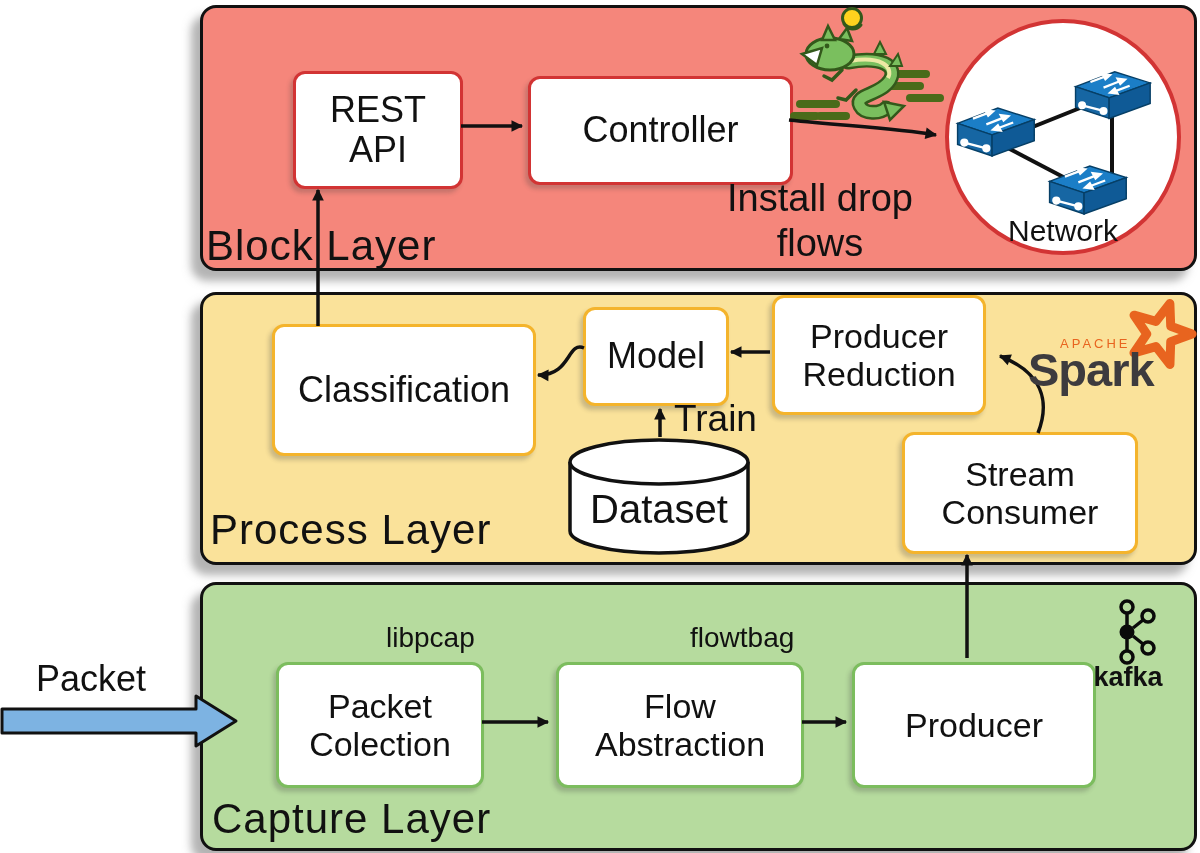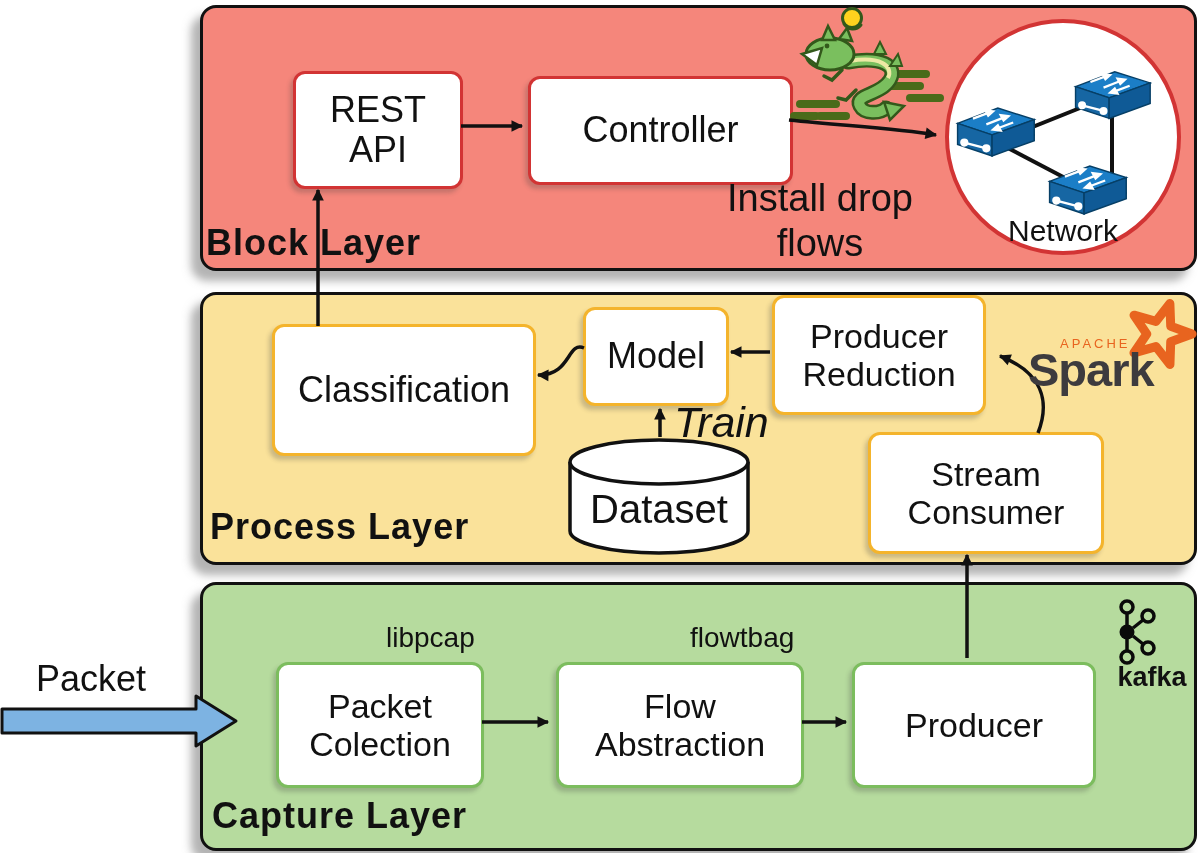--- a/index.html
+++ b/index.html
@@ -16,21 +16,21 @@
     --dragon-ball:#ffd21e; --dragon-cloud:#4a6b1a;
   }
   html,body{margin:0;padding:0;background:#ffffff;}
   #stage{position:relative;width:1200px;height:853px;background:#ffffff;overflow:hidden;
          font-family:"Liberation Sans","DejaVu Sans",sans-serif;color:#111;}
   .layer{position:absolute;left:200px;width:991px;border:3px solid var(--layer-border);
          border-radius:16px;box-shadow:-9px 10px 9px rgba(105,105,105,.5);z-index:1;}
   #block-layer{top:5px;height:260px;background:var(--block-bg);}
   #process-layer{top:292px;height:267px;background:var(--process-bg);}
   #capture-layer{top:582px;height:263px;background:var(--capture-bg);}
-  .layer-label{position:absolute;font-size:36px;font-weight:700;z-index:4;letter-spacing:1px;}
+  .layer-label{position:absolute;font-size:42px;font-weight:400;z-index:4;letter-spacing:1px;}
   .box{position:absolute;background:#fff;border-radius:12px;z-index:2;
        display:flex;flex-direction:column;align-items:center;justify-content:center;
        text-align:center;line-height:1.12;font-size:36px;
        box-shadow:-3px 4px 4px rgba(60,60,60,.25);}
   .red-box{border:3px solid var(--block-box-border);}
   .yellow-box{border:3px solid var(--process-box-border);}
   .green-box{border:3px solid var(--capture-box-border);}
   .small-note{position:absolute;font-size:28px;z-index:4;}
   .free-label{position:absolute;z-index:4;}
   #svg-layer{position:absolute;left:0;top:0;z-index:3;pointer-events:none;}
@@ -45,24 +45,24 @@
   .kafka-ring{stroke:var(--kafka-black);stroke-width:3.5px;fill:none;}
   .kafka-dot{fill:var(--kafka-black);}
   #spark-logo{position:absolute;left:1020px;top:298px;width:180px;height:100px;z-index:4;}
   #spark-apache{position:absolute;left:40px;top:38px;font-size:13px;font-weight:400;
                 letter-spacing:3px;color:var(--spark-orange);}
   #spark-name{position:absolute;left:8px;top:44px;font-size:47px;font-weight:700;
               color:var(--spark-gray);letter-spacing:-1px;}
   #spark-tm{position:absolute;left:146px;top:80px;font-size:9px;color:var(--spark-gray);margin-left:36px;}
   .spark-star{fill:none;stroke:var(--spark-orange);stroke-width:9px;stroke-linejoin:round;}
   #kafka-word{position:absolute;left:1092px;top:662px;width:72px;text-align:center;
-              font-size:27px;font-weight:700;z-index:4;margin-left:24px;}
+              font-size:27px;font-weight:700;z-index:4;}
   #network-label{left:983px;top:214px;width:160px;text-align:center;font-size:30px;}
   #install-label{left:690px;top:176px;width:260px;text-align:center;font-size:38px;line-height:1.18;}
-  #train-label{left:674px;top:398px;font-size:43px;font-style:italic;}
+  #train-label{left:674px;top:398px;font-size:37px;}
   #packet-label{left:36px;top:658px;font-size:36px;}
   #dataset-label{left:575px;top:487px;width:168px;text-align:center;font-size:40px;z-index:4;position:absolute;}
   .blk-arrow{fill:var(--packet-arrow-blue);stroke:#111;stroke-width:3px;stroke-linejoin:round;}
 </style>
 </head>
 <body>
 
 <div id="stage">
 
   <div class="layer" id="block-layer"></div>
@@ -80,21 +80,21 @@
   <div class="box yellow-box" style="left:272px;top:324px;width:258px;height:126px">
     <span>Classification</span>
   </div>
   <div class="box yellow-box" style="left:583px;top:307px;width:140px;height:93px">
     <span>Model</span>
   </div>
   <div class="box yellow-box" style="left:772px;top:295px;width:208px;height:114px;font-size:34px">
     <span>Producer</span>
     <span>Reduction</span>
   </div>
-  <div class="box yellow-box" style="left:868px;top:432px;width:230px;height:116px;font-size:34px">
+  <div class="box yellow-box" style="left:902px;top:432px;width:230px;height:116px;font-size:34px">
     <span>Stream</span>
     <span>Consumer</span>
   </div>
 
   <div class="box green-box" style="left:276px;top:662px;width:202px;height:120px;font-size:34px">
     <span>Packet</span>
     <span>Colection</span>
   </div>
   <div class="box green-box" style="left:556px;top:662px;width:242px;height:120px;font-size:34px">
     <span>Flow</span>

